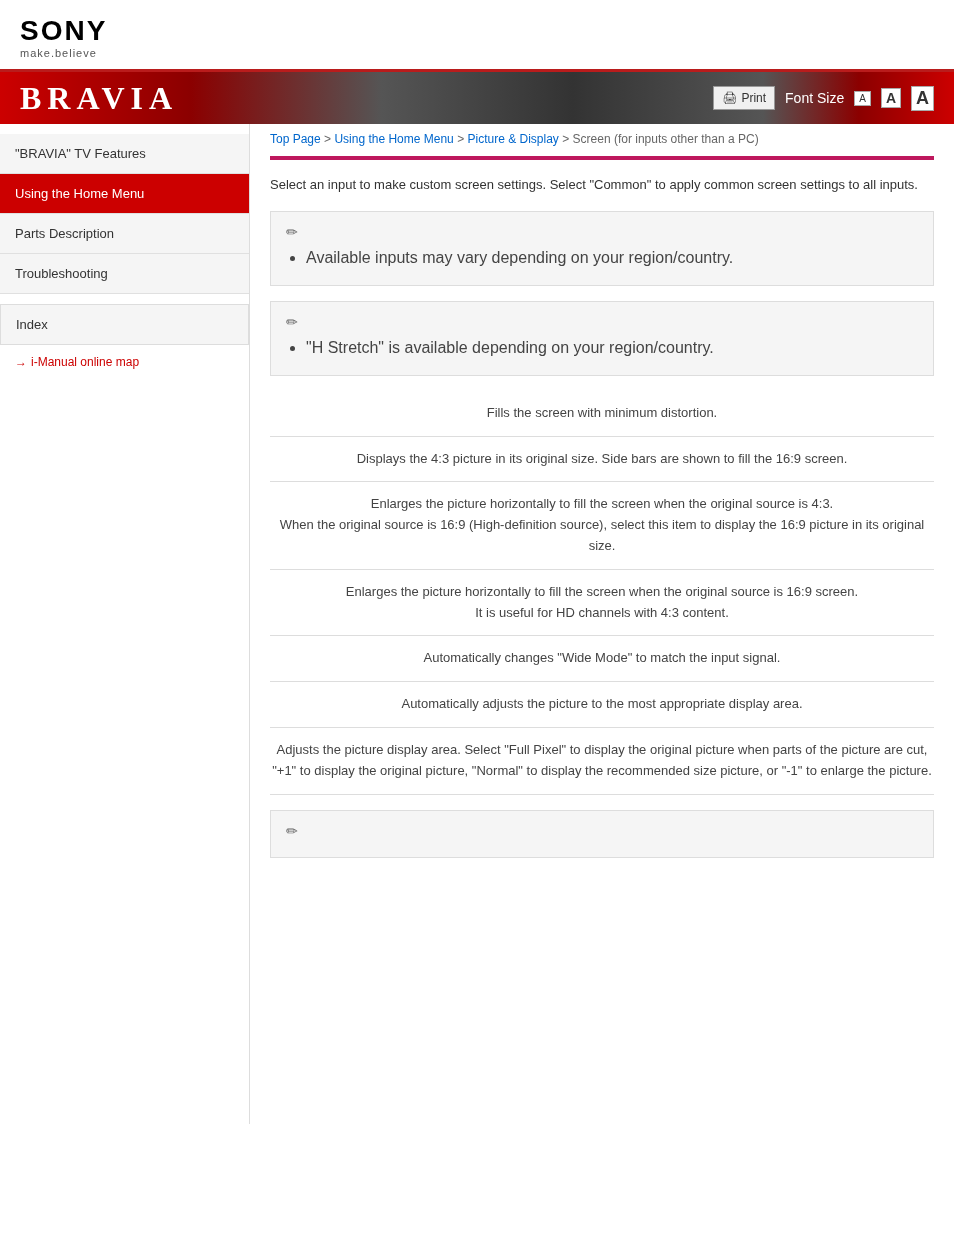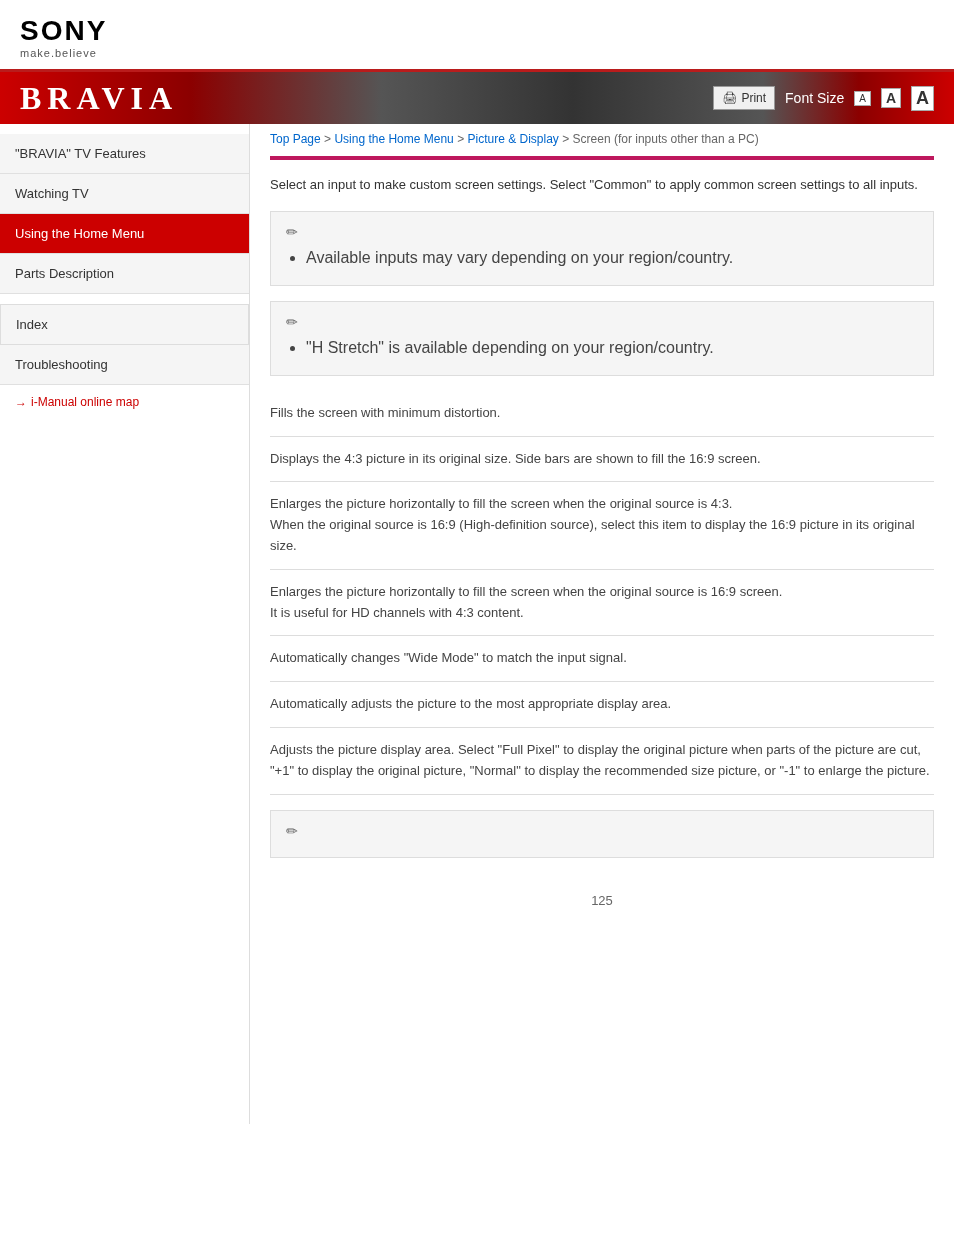--- a/index.html
+++ b/index.html
@@ -138,20 +138,21 @@
     .note-text li { margin-bottom: 3px; }
 
     .feature-item {
       padding: 12px 0;
       border-bottom: 1px solid #ddd;
     }
     .feature-desc {
       font-size: 13px;
       color: #444;
       line-height: 1.6;
+      text-align: center;
     }
 
     .page-num {
       text-align: center;
       padding: 20px;
       font-size: 13px;
       color: #666;
     }
   </style>
 </head>
@@ -175,25 +176,24 @@
     <button class="font-size-btn small">A</button>
     <button class="font-size-btn medium">A</button>
     <button class="font-size-btn large">A</button>
   </div>
 </div>
 
 <div class="main-layout">
 
   <div class="sidebar">
     <div class="sidebar-item">"BRAVIA" TV Features</div>
-    <div class="sidebar-item">Watching TV</div>
     <div class="sidebar-item active">Using the Home Menu</div>
     <div class="sidebar-item">Parts Description</div>
+    <div class="sidebar-item">Troubleshooting</div>
     <div class="sidebar-item index-item">Index</div>
-    <div class="sidebar-item">Troubleshooting</div>
     <div class="imanual-link">
       <span>→</span>
       <span>i-Manual online map</span>
     </div>
   </div>
 
   <div class="content">
 
     <div class="breadcrumb">
       <a>Top Page</a>
@@ -252,16 +252,15 @@
     </div>
 
     <div class="feature-item">
       <div class="feature-desc">Adjusts the picture display area. Select "Full Pixel" to display the original picture when parts of the picture are cut, "+1" to display the original picture, "Normal" to display the recommended size picture, or "-1" to enlarge the picture.</div>
     </div>
 
     <div class="note-box" style="margin-top:15px;">
       <div class="note-icon">✏</div>
     </div>
 
-    <div class="page-num">125</div>
 
   </div>
 </div>
 
 </body></html>

